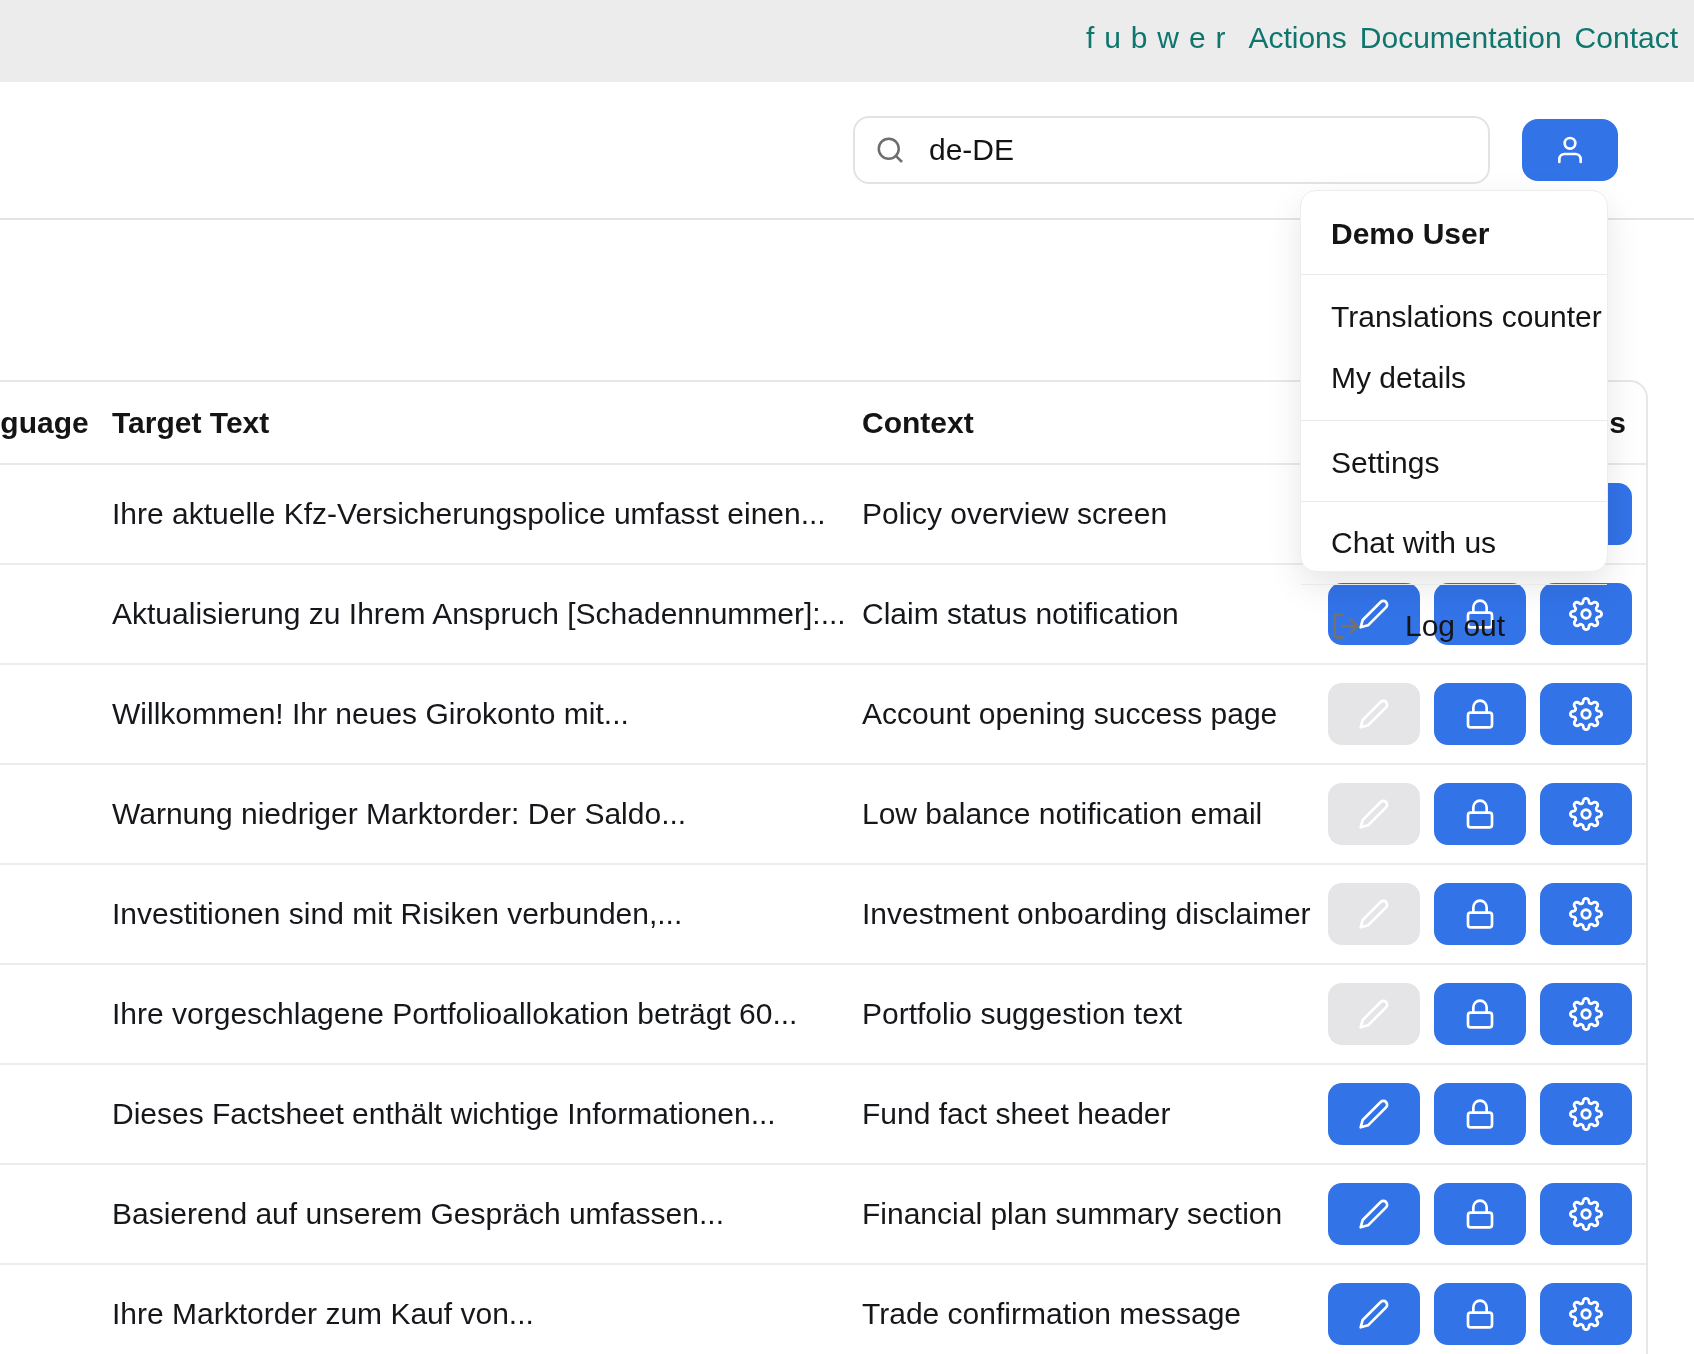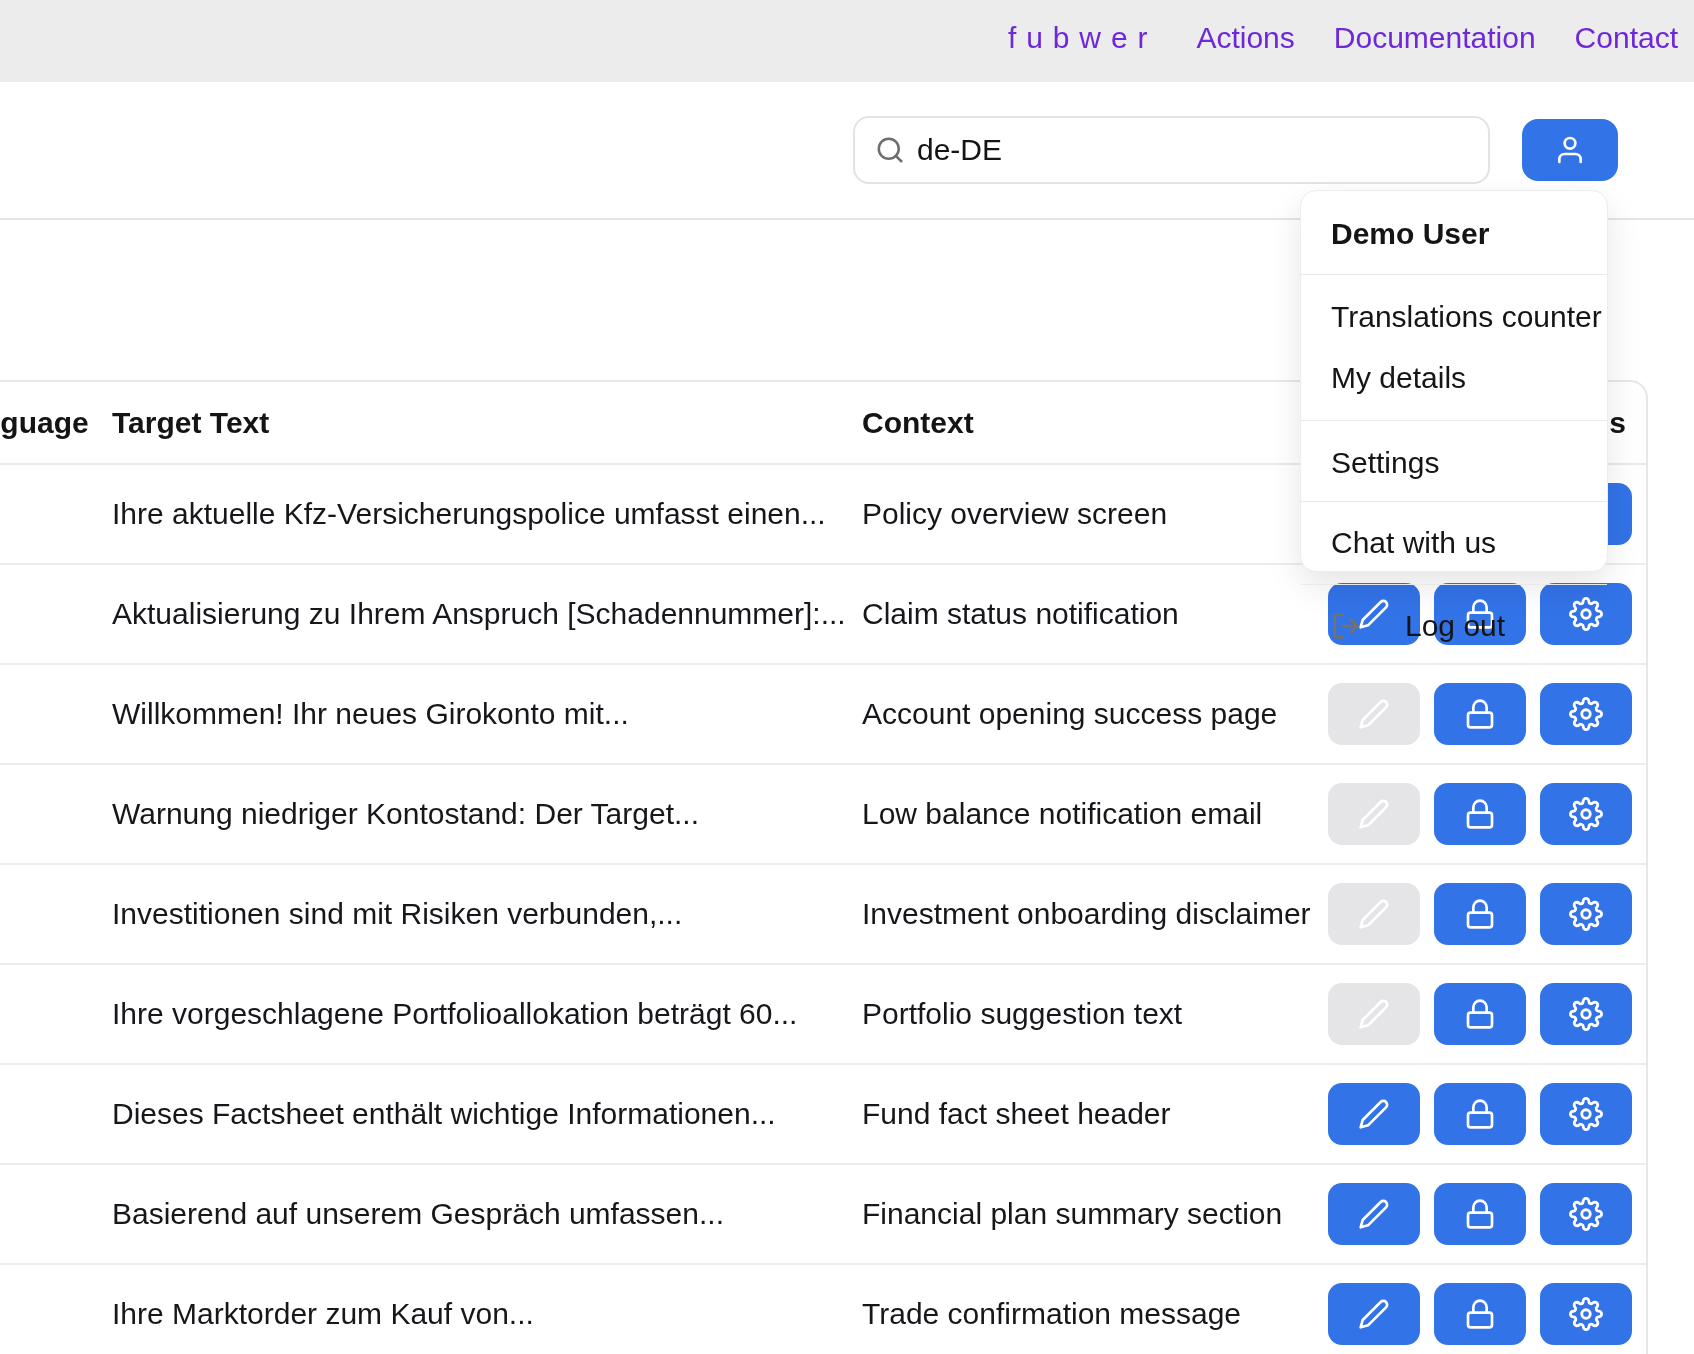--- a/index.html
+++ b/index.html
@@ -5,30 +5,30 @@
   html,body{margin:0;padding:0}
   body{
     position:relative;width:1694px;height:1354px;overflow:hidden;
     background:#ffffff;color:#17191c;
     font-family:"Liberation Sans",sans-serif;
     --accent:#3273e8;--disabled:#e5e5e8;
   }
   
   .topnav{
     position:absolute;left:0;top:0;width:1694px;height:82px;background:#ececec;
-    display:flex;align-items:center;justify-content:flex-end;gap:39px;
-    padding:0 16px 6px 0;box-sizing:border-box;font-size:30px;color:#6d28d9;
+    display:flex;align-items:center;justify-content:flex-end;gap:13px;
+    padding:0 16px 6px 0;box-sizing:border-box;font-size:30px;color:#0f766e;
   }
   .brand{letter-spacing:0.33em;cursor:pointer}
   .nav-link{cursor:pointer;white-space:nowrap}
   
   .search-wrap{
     position:absolute;left:853px;top:116px;width:637px;height:68px;
     border:2px solid #e3e3e3;border-radius:16px;background:#fff;
-    display:flex;align-items:center;gap:12px;padding:0 20px;box-sizing:border-box;
+    display:flex;align-items:center;gap:24px;padding:0 20px;box-sizing:border-box;
   }
   .search-wrap svg{flex:0 0 auto}
   .search-wrap input{
     border:none;outline:none;flex:1;background:transparent;padding:0;
     font:30px "Liberation Sans",sans-serif;color:#141414;
   }
   .avatar-btn{
     position:absolute;left:1522px;top:119px;width:96px;height:62px;border-radius:16px;
     background:var(--accent);display:flex;align-items:center;justify-content:center;
     border:none;cursor:pointer;padding:0;
@@ -173,21 +173,21 @@
         <svg width="34" height="34" viewBox="0 0 24 24" fill="none" stroke="#ffffff" stroke-width="2" stroke-linecap="round" stroke-linejoin="round">
               <circle cx="12" cy="12" r="3"></circle>
               <path d="M19.4 15a1.65 1.65 0 0 0 .33 1.82l.06.06a2 2 0 0 1 0 2.83 2 2 0 0 1-2.83 0l-.06-.06a1.65 1.65 0 0 0-1.82-.33 1.65 1.65 0 0 0-1 1.51V21a2 2 0 0 1-2 2 2 2 0 0 1-2-2v-.09A1.65 1.65 0 0 0 9 19.4a1.65 1.65 0 0 0-1.82.33l-.06.06a2 2 0 0 1-2.83 0 2 2 0 0 1 0-2.83l.06-.06a1.65 1.65 0 0 0 .33-1.82 1.65 1.65 0 0 0-1.51-1H3a2 2 0 0 1-2-2 2 2 0 0 1 2-2h.09A1.65 1.65 0 0 0 4.6 9a1.65 1.65 0 0 0-.33-1.82l-.06-.06a2 2 0 0 1 0-2.83 2 2 0 0 1 2.83 0l.06.06a1.65 1.65 0 0 0 1.82.33H9a1.65 1.65 0 0 0 1-1.51V3a2 2 0 0 1 2-2 2 2 0 0 1 2 2v.09a1.65 1.65 0 0 0 1 1.51 1.65 1.65 0 0 0 1.82-.33l.06-.06a2 2 0 0 1 2.83 0 2 2 0 0 1 0 2.83l-.06.06a1.65 1.65 0 0 0-.33 1.82V9a1.65 1.65 0 0 0 1.51 1H21a2 2 0 0 1 2 2 2 2 0 0 1-2 2h-.09a1.65 1.65 0 0 0-1.51 1z"></path>
             </svg>
       </button>
     </span>
   </div>
 
   <div class="trow">
     <span class="cell cell-language"></span>
-    <span class="cell cell-target">Warnung niedriger Kontostand: Der Target...</span>
+    <span class="cell cell-target">Warnung niedriger Marktorder: Der Saldo...</span>
     <span class="cell cell-context">Low balance notification email</span>
     <span class="actions">
       <button class="action-btn disabled">
         <svg width="32" height="32" viewBox="0 0 24 24" fill="none" stroke="#ffffff" stroke-width="2" stroke-linecap="round" stroke-linejoin="round">
               <path d="M17 3a2.828 2.828 0 1 1 4 4L7.5 20.5 2 22l1.5-5.5L17 3z"></path>
             </svg>
       </button>
       <button class="action-btn">
         <svg width="32" height="32" viewBox="0 0 24 24" fill="none" stroke="#ffffff" stroke-width="2" stroke-linecap="round" stroke-linejoin="round">
               <rect x="3" y="11" width="18" height="11" rx="2"></rect>

